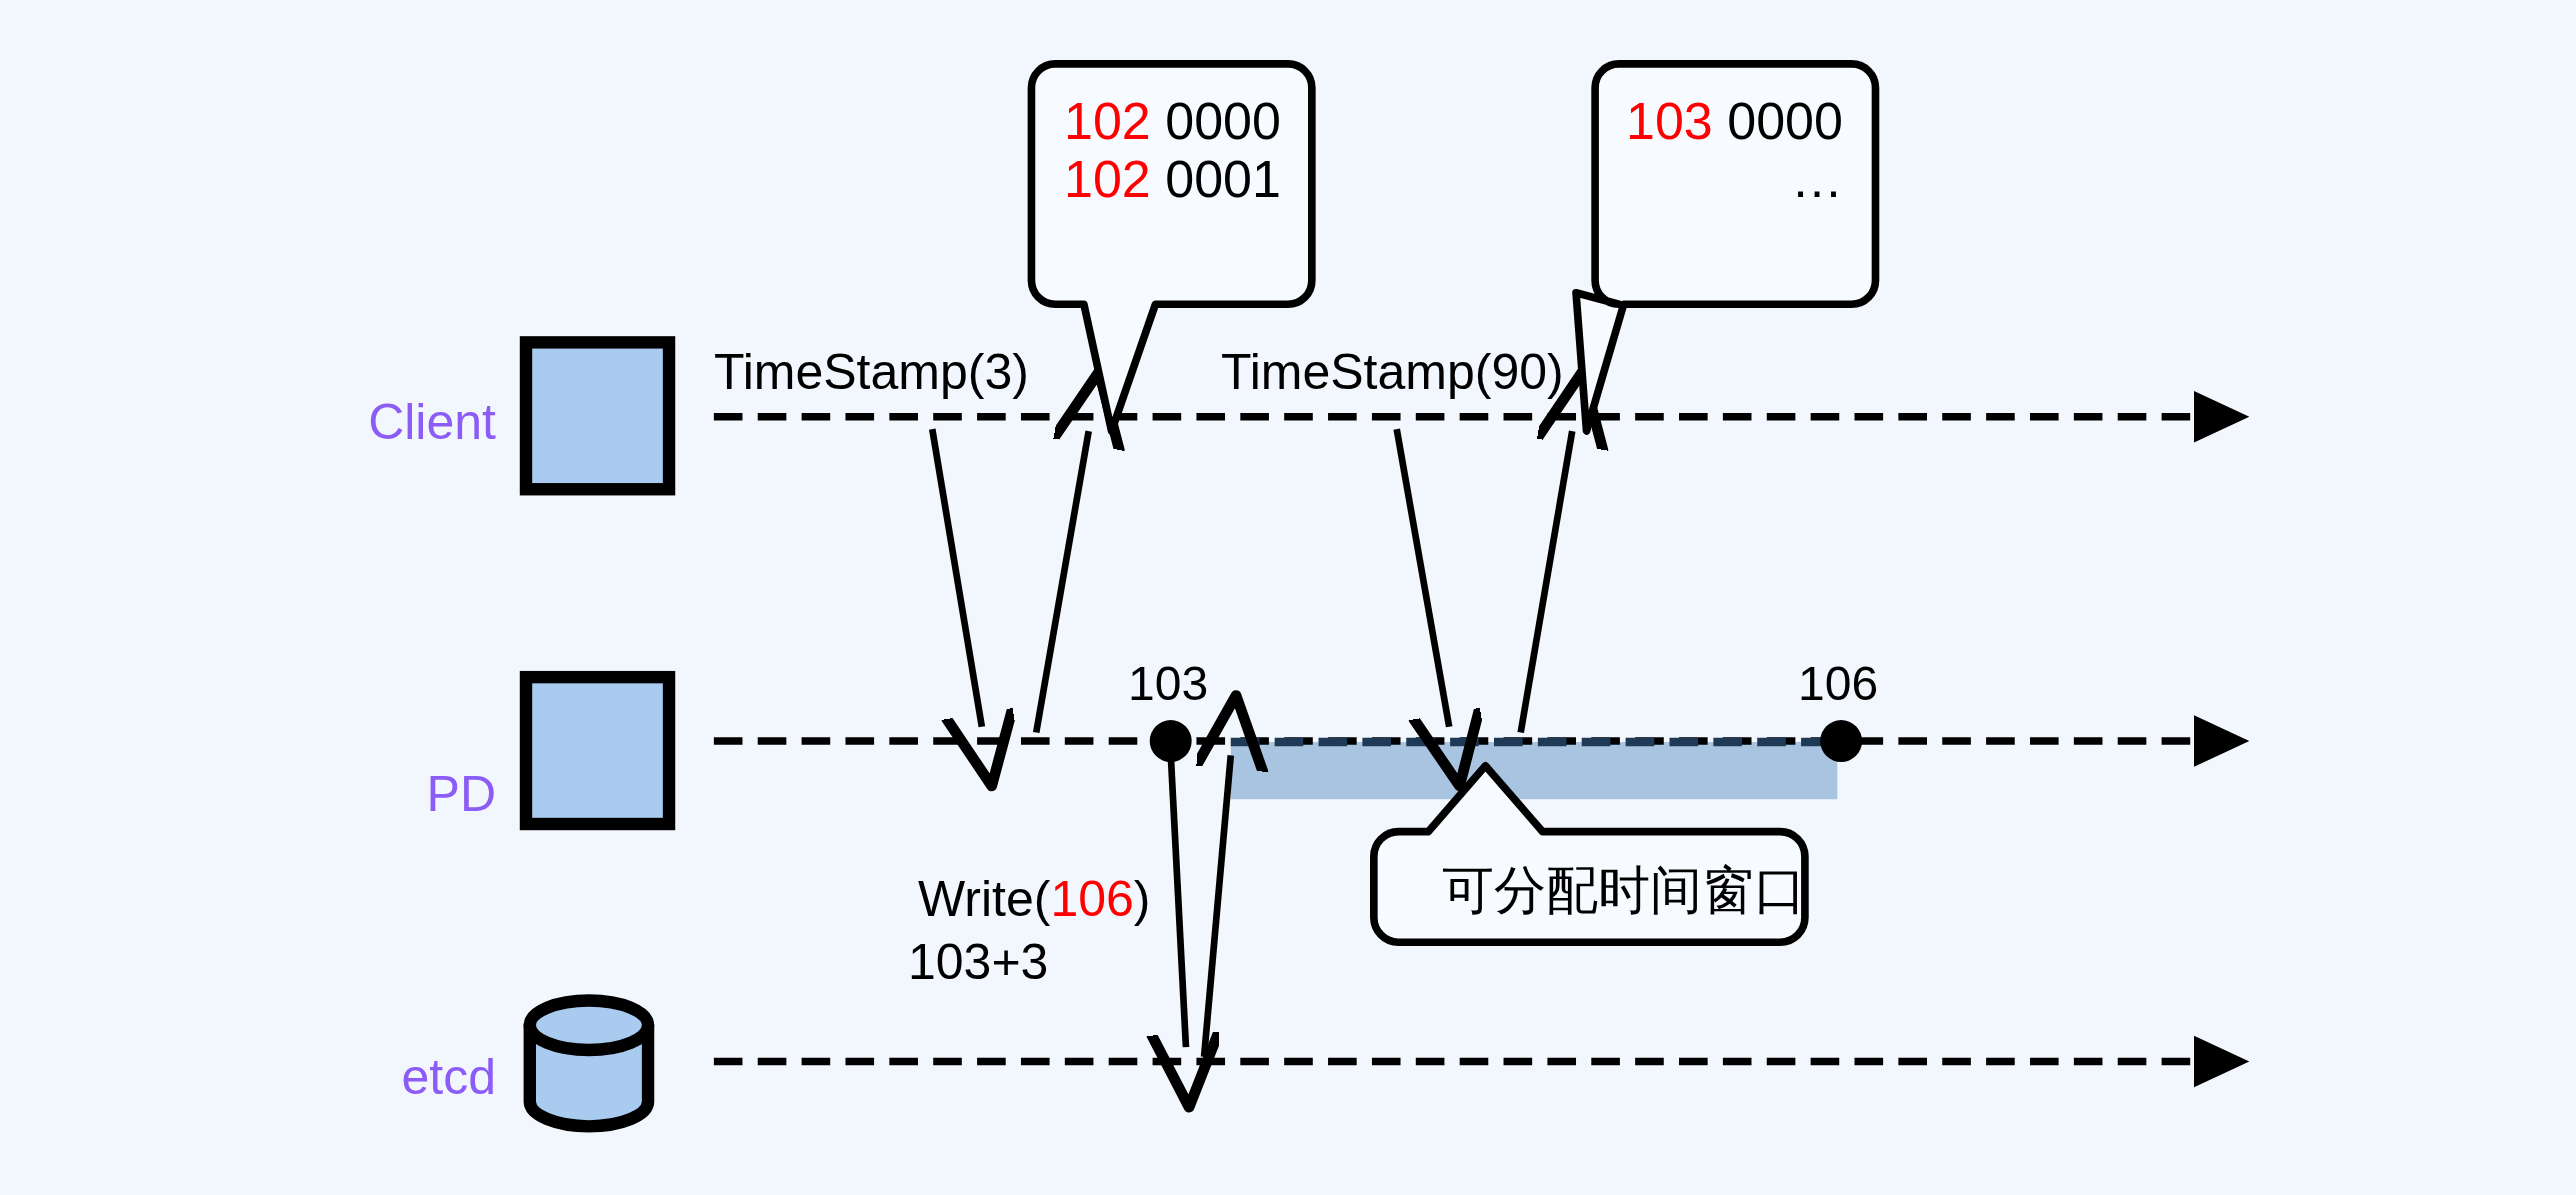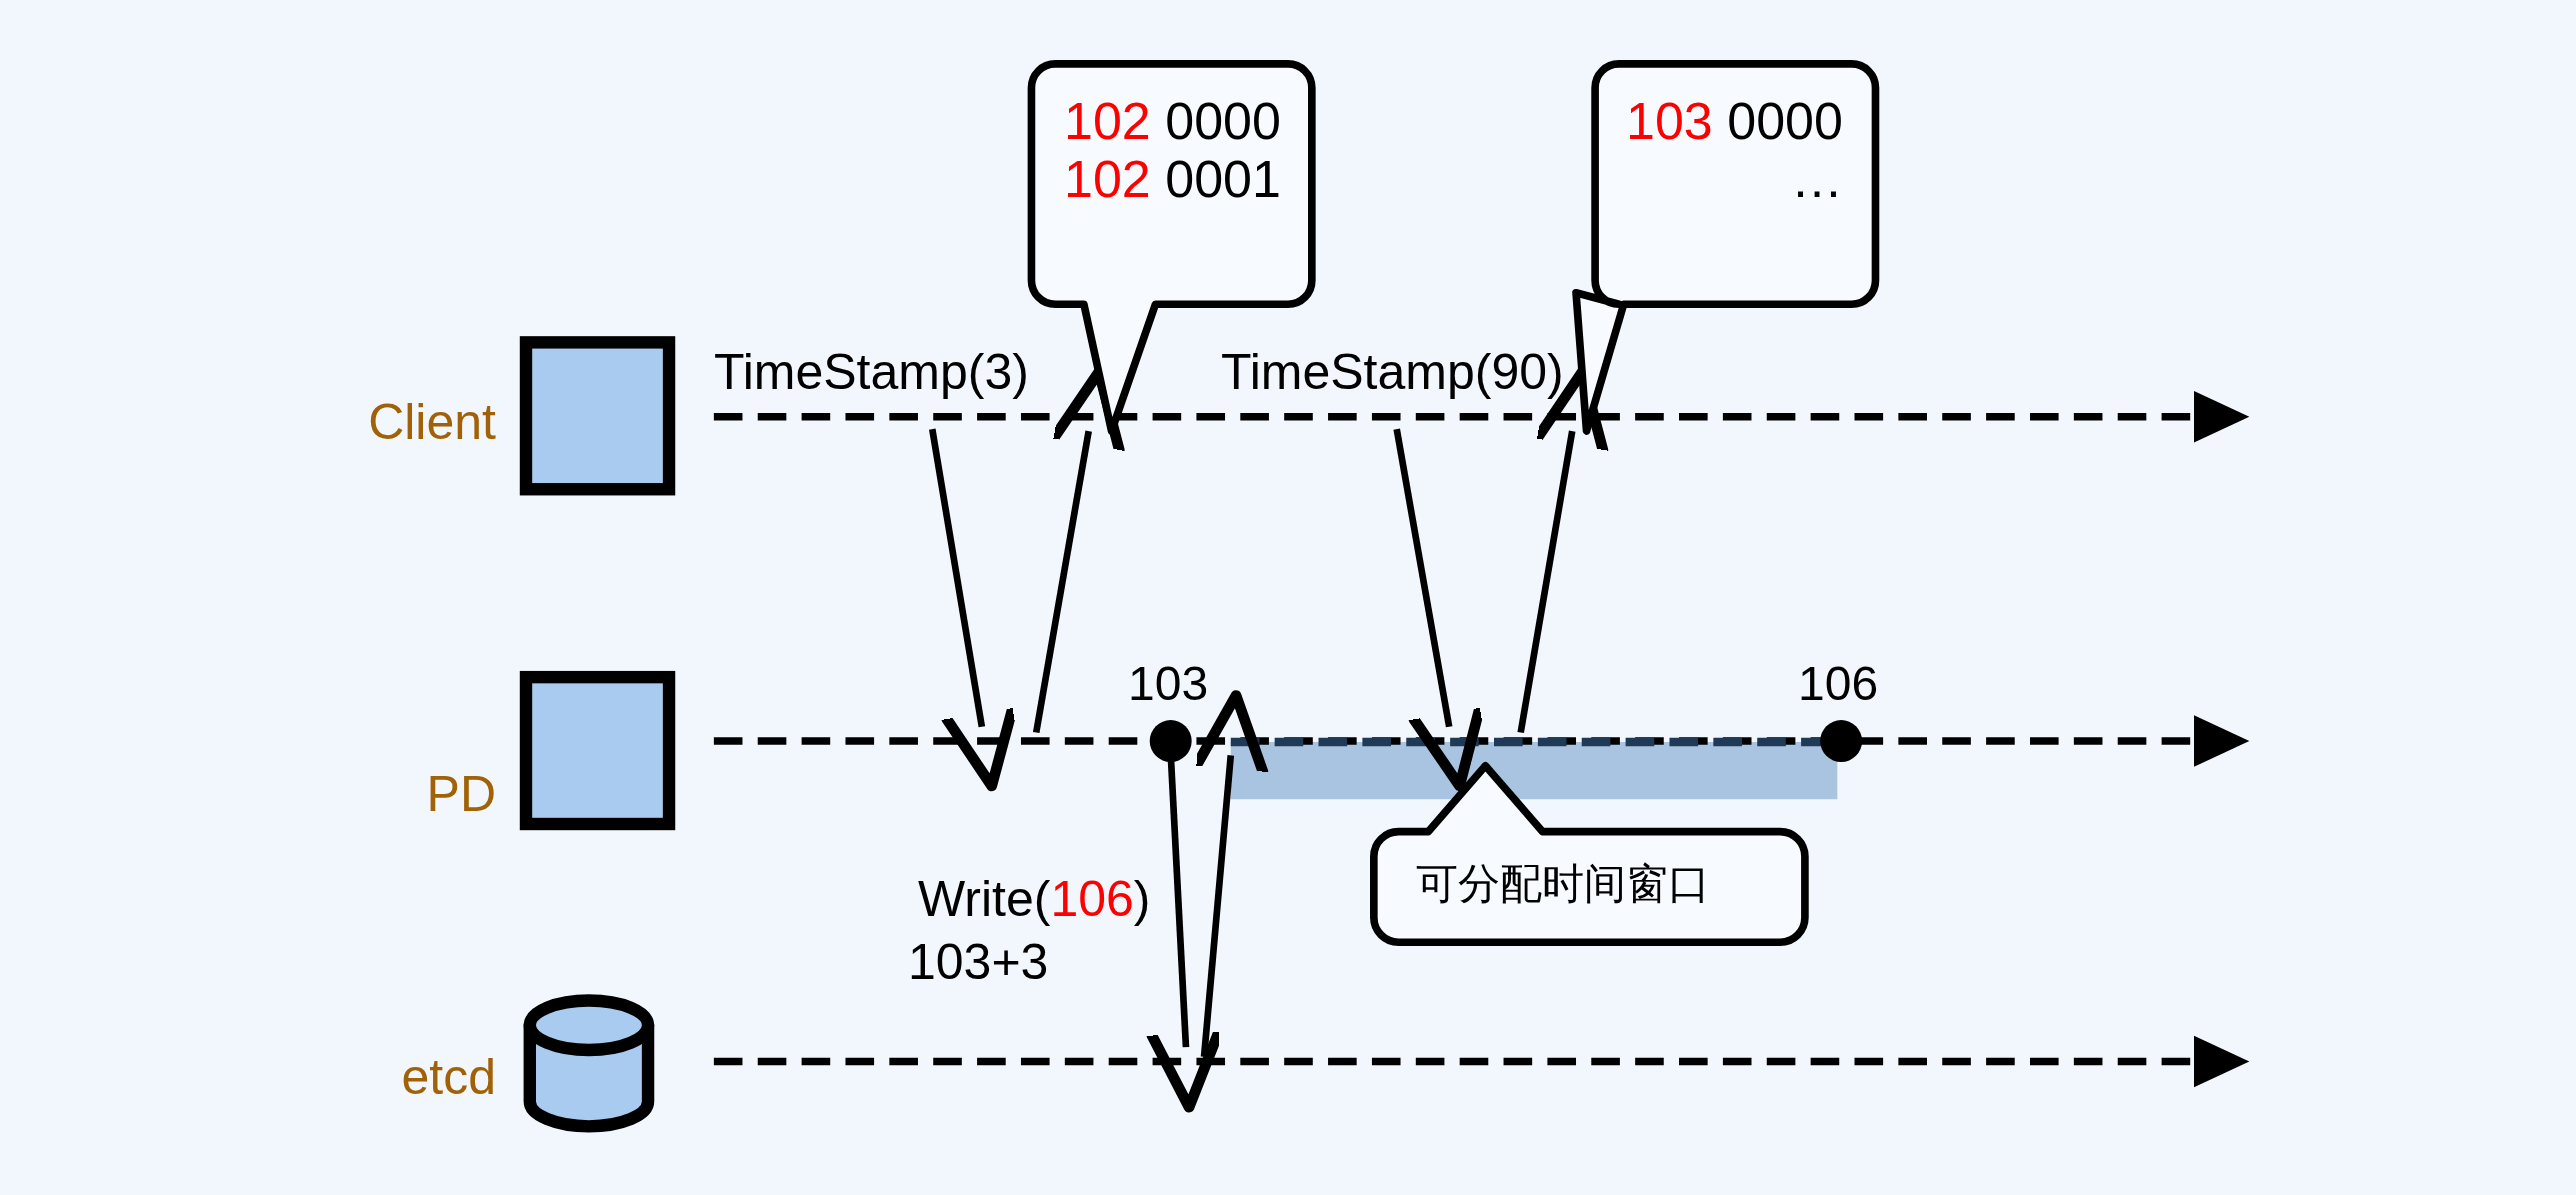--- a/index.html
+++ b/index.html
@@ -18,21 +18,21 @@
   svg.layer {
     position: absolute;
     left: 0;
     top: 0;
     width: 2576px;
     height: 1195px;
   }
   .lane-label {
     position: absolute;
     font-size: 50px;
-    color: #a16207;
+    color: #8b5cf6;
     white-space: nowrap;
     text-align: right;
   }
   .flow-label {
     position: absolute;
     font-size: 50px;
     color: #000;
     white-space: nowrap;
   }
   .tick-label {
@@ -44,23 +44,24 @@
   .bubble-text {
     position: absolute;
     font-size: 52px;
     line-height: 1.12;
     color: #000;
     white-space: nowrap;
   }
   .bubble-text .hi { color: #ff0000; }
   .win-text {
     position: absolute;
-    font-size: 42px;
-    color: #000;
-    white-space: nowrap;
+    font-size: 52px;
+    color: #000;
+    white-space: nowrap;
+    margin-left: 26px;
   }
   .red { color: #ff0000; }
 </style>
 </head>
 <body>
 
 <div id="root">
 
   <svg class="layer" viewBox="0 0 2700 1253">
     <defs>

